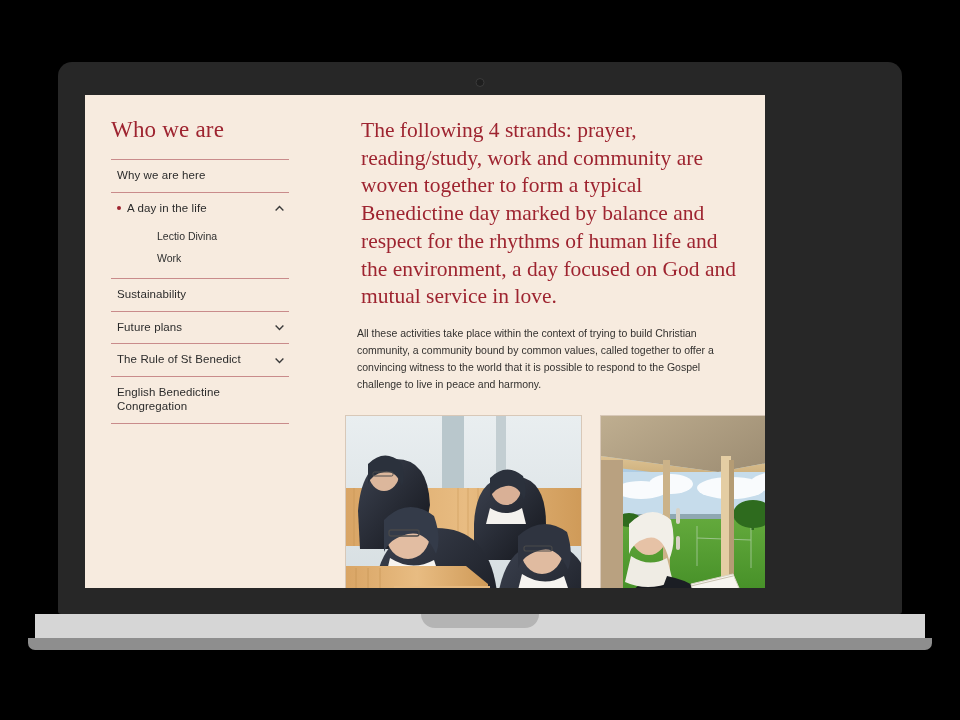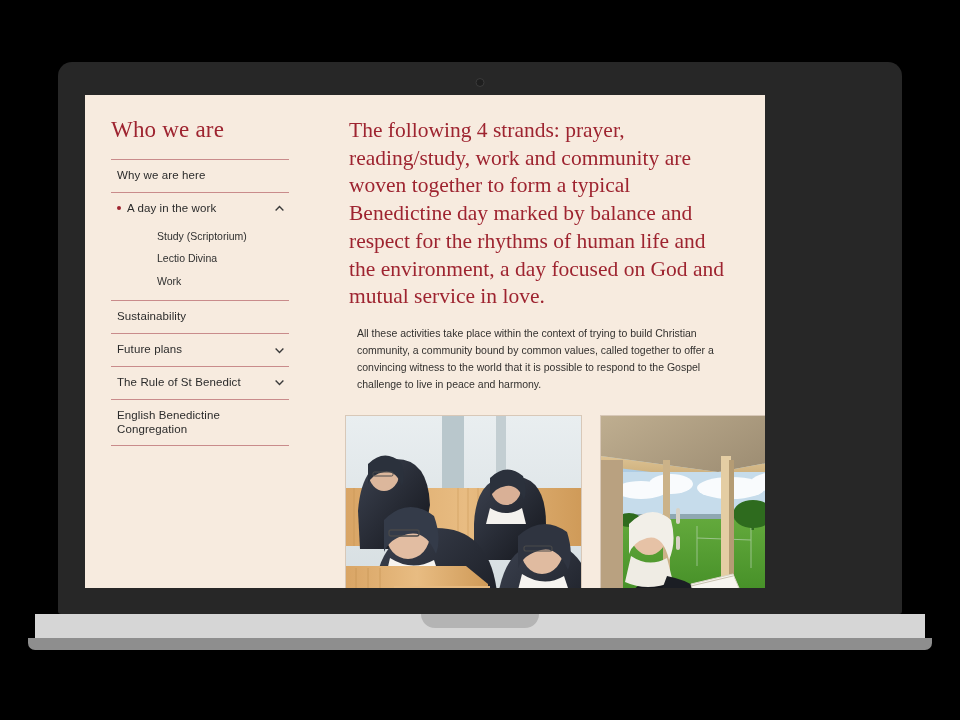--- a/index.html
+++ b/index.html
@@ -118,21 +118,21 @@
     line-height: 1.2;
   }
 
   
   .main { flex: 1; padding: 22px 28px 0 30px; min-width: 0; }
   .lede {
     font-family: "Liberation Serif", serif;
     font-size: 21.5px;
     line-height: 1.29;
     color: #9e2430;
-    margin: 0 0 14px 4px;
+    margin: 0 0 14px 16px;
     font-weight: 400;
   }
   .body-text {
     font-size: 10.5px;
     line-height: 1.62;
     color: #33312f;
     margin: 0 0 22px 12px;
     max-width: 500px;
   }
 
@@ -171,29 +171,28 @@
           <nav class="nav">
 
             <div class="nav-group">
               <div class="nav-row">
                 <span class="nav-label">Why we are here</span>
               </div>
             </div>
 
             <div class="nav-group">
               <div class="nav-row active">
-                <span class="nav-label"><span class="bullet"></span><span>A day in the work</span></span>
+                <span class="nav-label"><span class="bullet"></span><span>A day in the life</span></span>
                 <span class="chev">
                   <svg viewBox="0 0 12 12" width="11" height="11" aria-hidden="true">
                       <path d="M2.3 7.6 L6 3.9 L9.7 7.6" fill="none" stroke="currentColor" stroke-width="1.5" stroke-linecap="square"></path>
                     </svg>
                 </span>
               </div>
               <div class="subnav">
-                <div class="sub-item">Study (Scriptorium)</div>
                 <div class="sub-item">Lectio Divina</div>
                 <div class="sub-item">Work</div>
               </div>
             </div>
 
             <div class="nav-group">
               <div class="nav-row">
                 <span class="nav-label">Sustainability</span>
               </div>
             </div>

